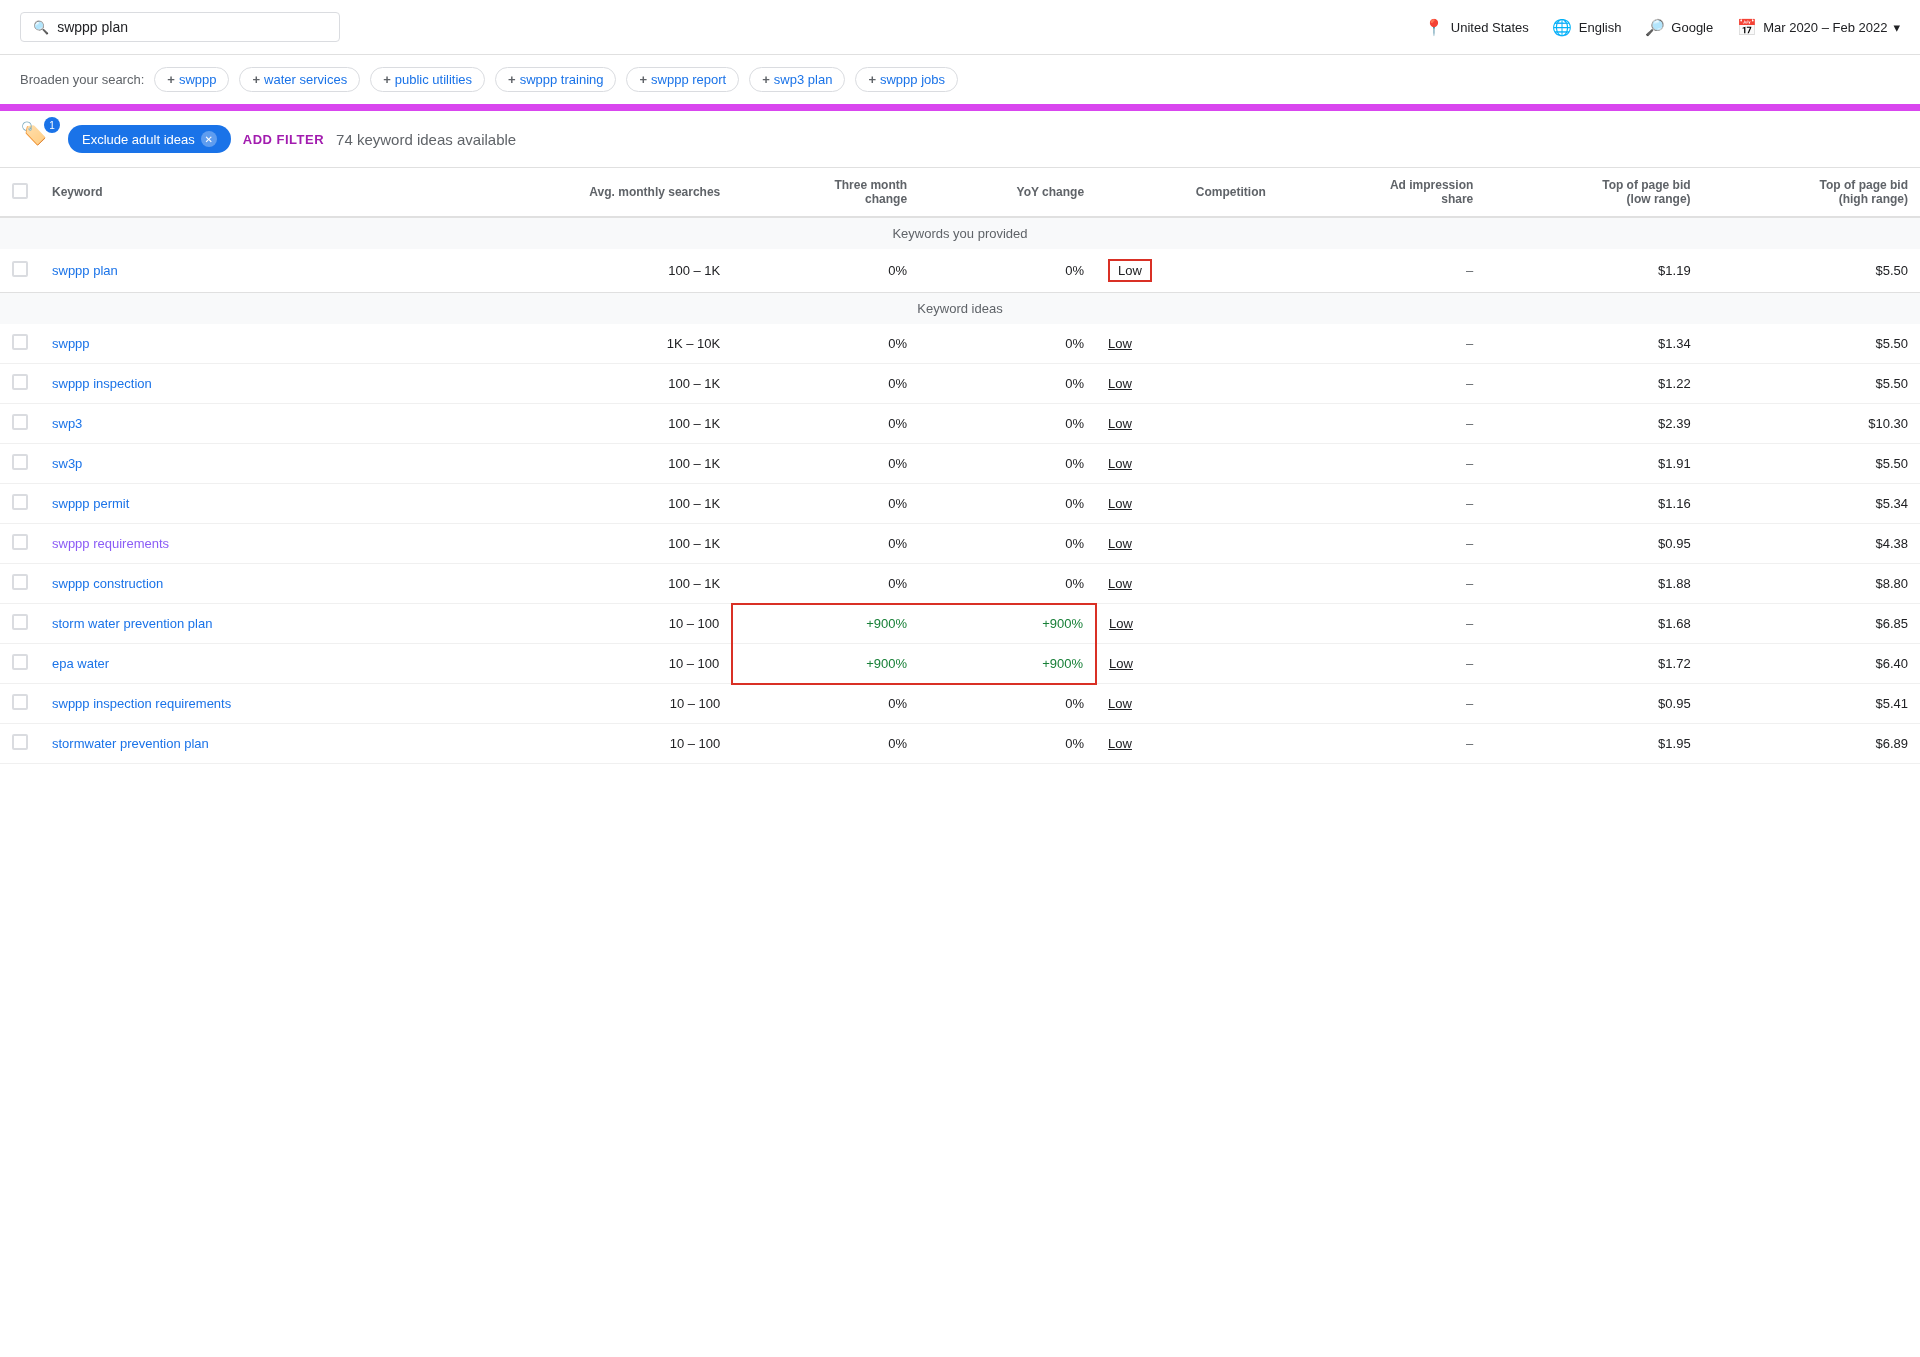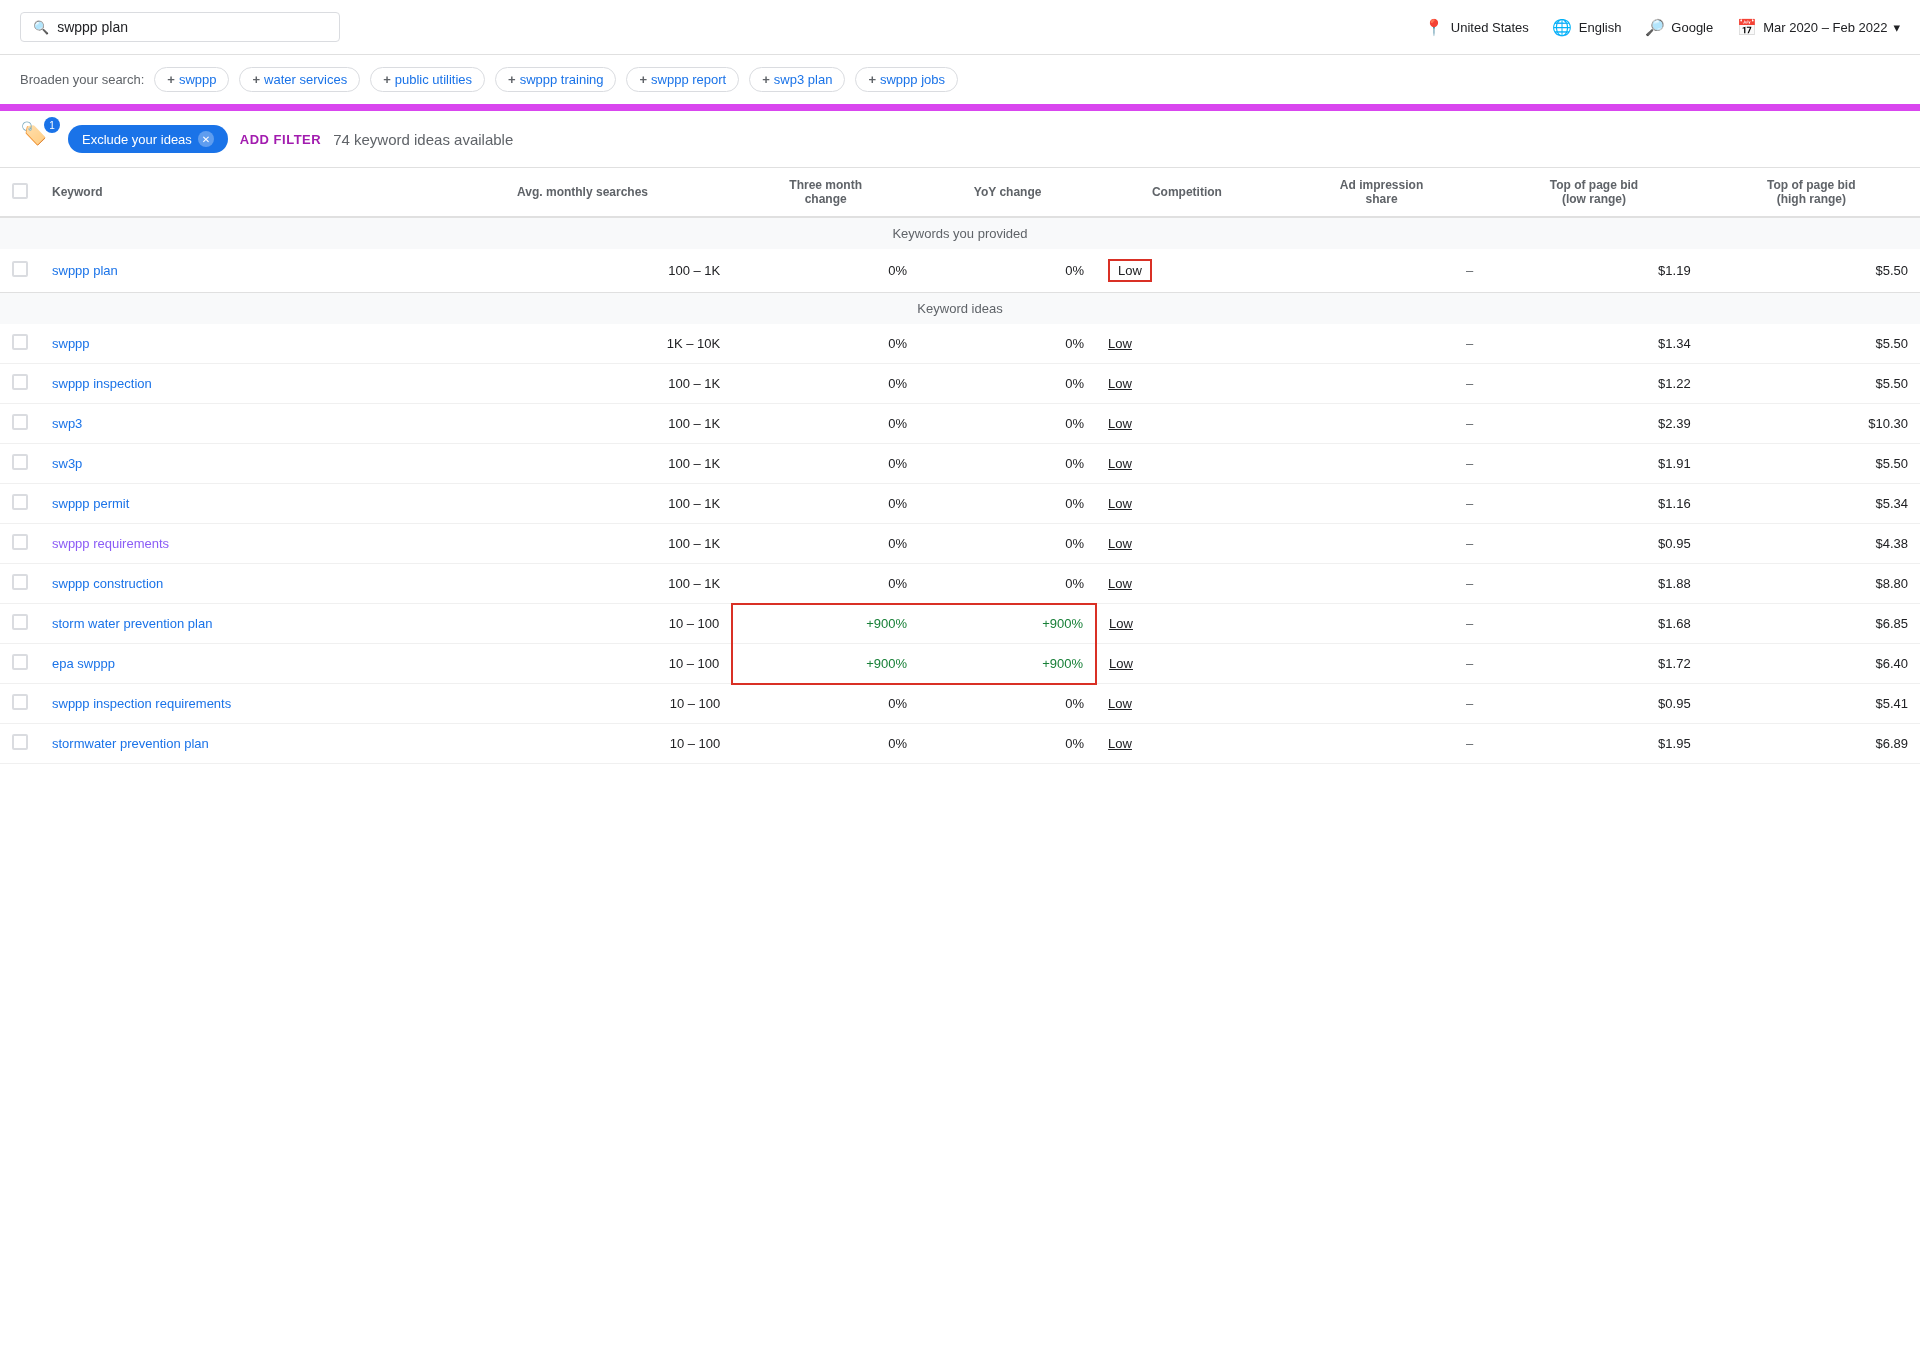--- a/index.html
+++ b/index.html
@@ -140,20 +140,21 @@
     table {
       width: 100%;
       border-collapse: collapse;
       font-size: 13px;
     }
     thead tr {
       border-bottom: 2px solid #e0e0e0;
     }
     thead th {
       padding: 10px 12px;
+      text-align: right;
       font-weight: 600;
       color: #5f6368;
       font-size: 12px;
       white-space: nowrap;
     }
     thead th:first-child {
       text-align: left;
       width: 30px;
     }
     thead th:nth-child(2) {
@@ -275,21 +276,21 @@
     <span>swppp jobs</span>
   </div>
 </div>
 
 <div class="filter-bar">
   <div class="filter-icon-wrap">
     <span class="filter-icon-img">🏷️</span>
     <span class="badge">1</span>
   </div>
   <div class="exclude-btn">
-    <span>Exclude your ideas</span>
+    <span>Exclude adult ideas</span>
     <div class="exclude-x">✕</div>
   </div>
   <div class="add-filter-btn">ADD FILTER</div>
   <span class="available-count">74 keyword ideas available</span>
 </div>
 
 <div class="table-container">
   <table>
     <thead>
       <tr>
@@ -407,21 +408,21 @@
           <td>10 – 100</td>
           <td style="color: rgb(24, 128, 56); border-top: 2px solid rgb(217, 48, 37); border-left: 2px solid rgb(217, 48, 37); padding-left: 8px;">+900%</td>
           <td style="color: rgb(24, 128, 56); border-top: 2px solid rgb(217, 48, 37); border-right: 2px solid rgb(217, 48, 37);">+900%</td>
           <td class="competition-cell">Low</td>
           <td style="color: rgb(95, 99, 104);">–</td>
           <td>$1.68</td>
           <td>$6.85</td>
         </tr>
         <tr>
           <td><div class="checkbox"></div></td>
-          <td style="color: rgb(26, 115, 232); cursor: pointer;">epa swppp</td>
+          <td style="color: rgb(26, 115, 232); cursor: pointer;">epa water</td>
           <td>10 – 100</td>
           <td style="color: rgb(24, 128, 56); border-bottom: 2px solid rgb(217, 48, 37); border-left: 2px solid rgb(217, 48, 37); padding-left: 8px;">+900%</td>
           <td style="color: rgb(24, 128, 56); border-bottom: 2px solid rgb(217, 48, 37); border-right: 2px solid rgb(217, 48, 37);">+900%</td>
           <td class="competition-cell">Low</td>
           <td style="color: rgb(95, 99, 104);">–</td>
           <td>$1.72</td>
           <td>$6.40</td>
         </tr>
         <tr>
           <td><div class="checkbox"></div></td>

